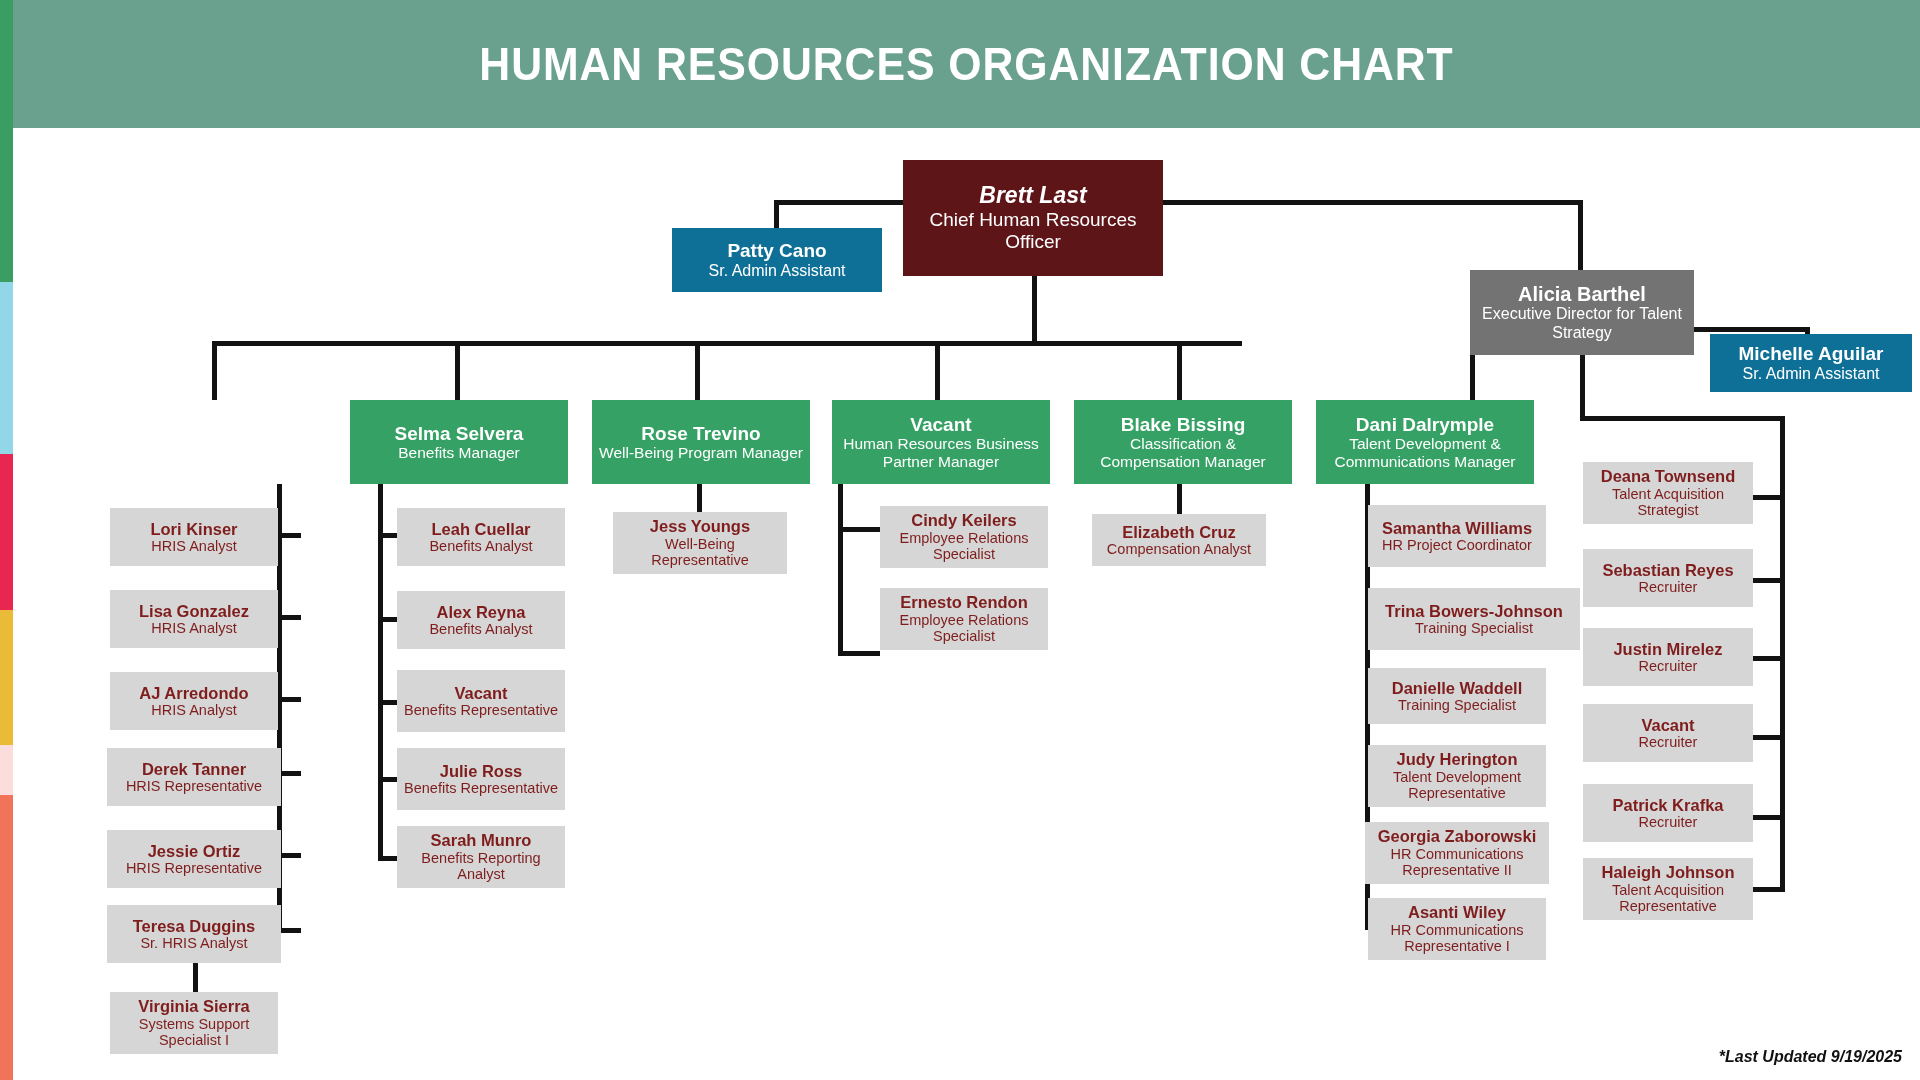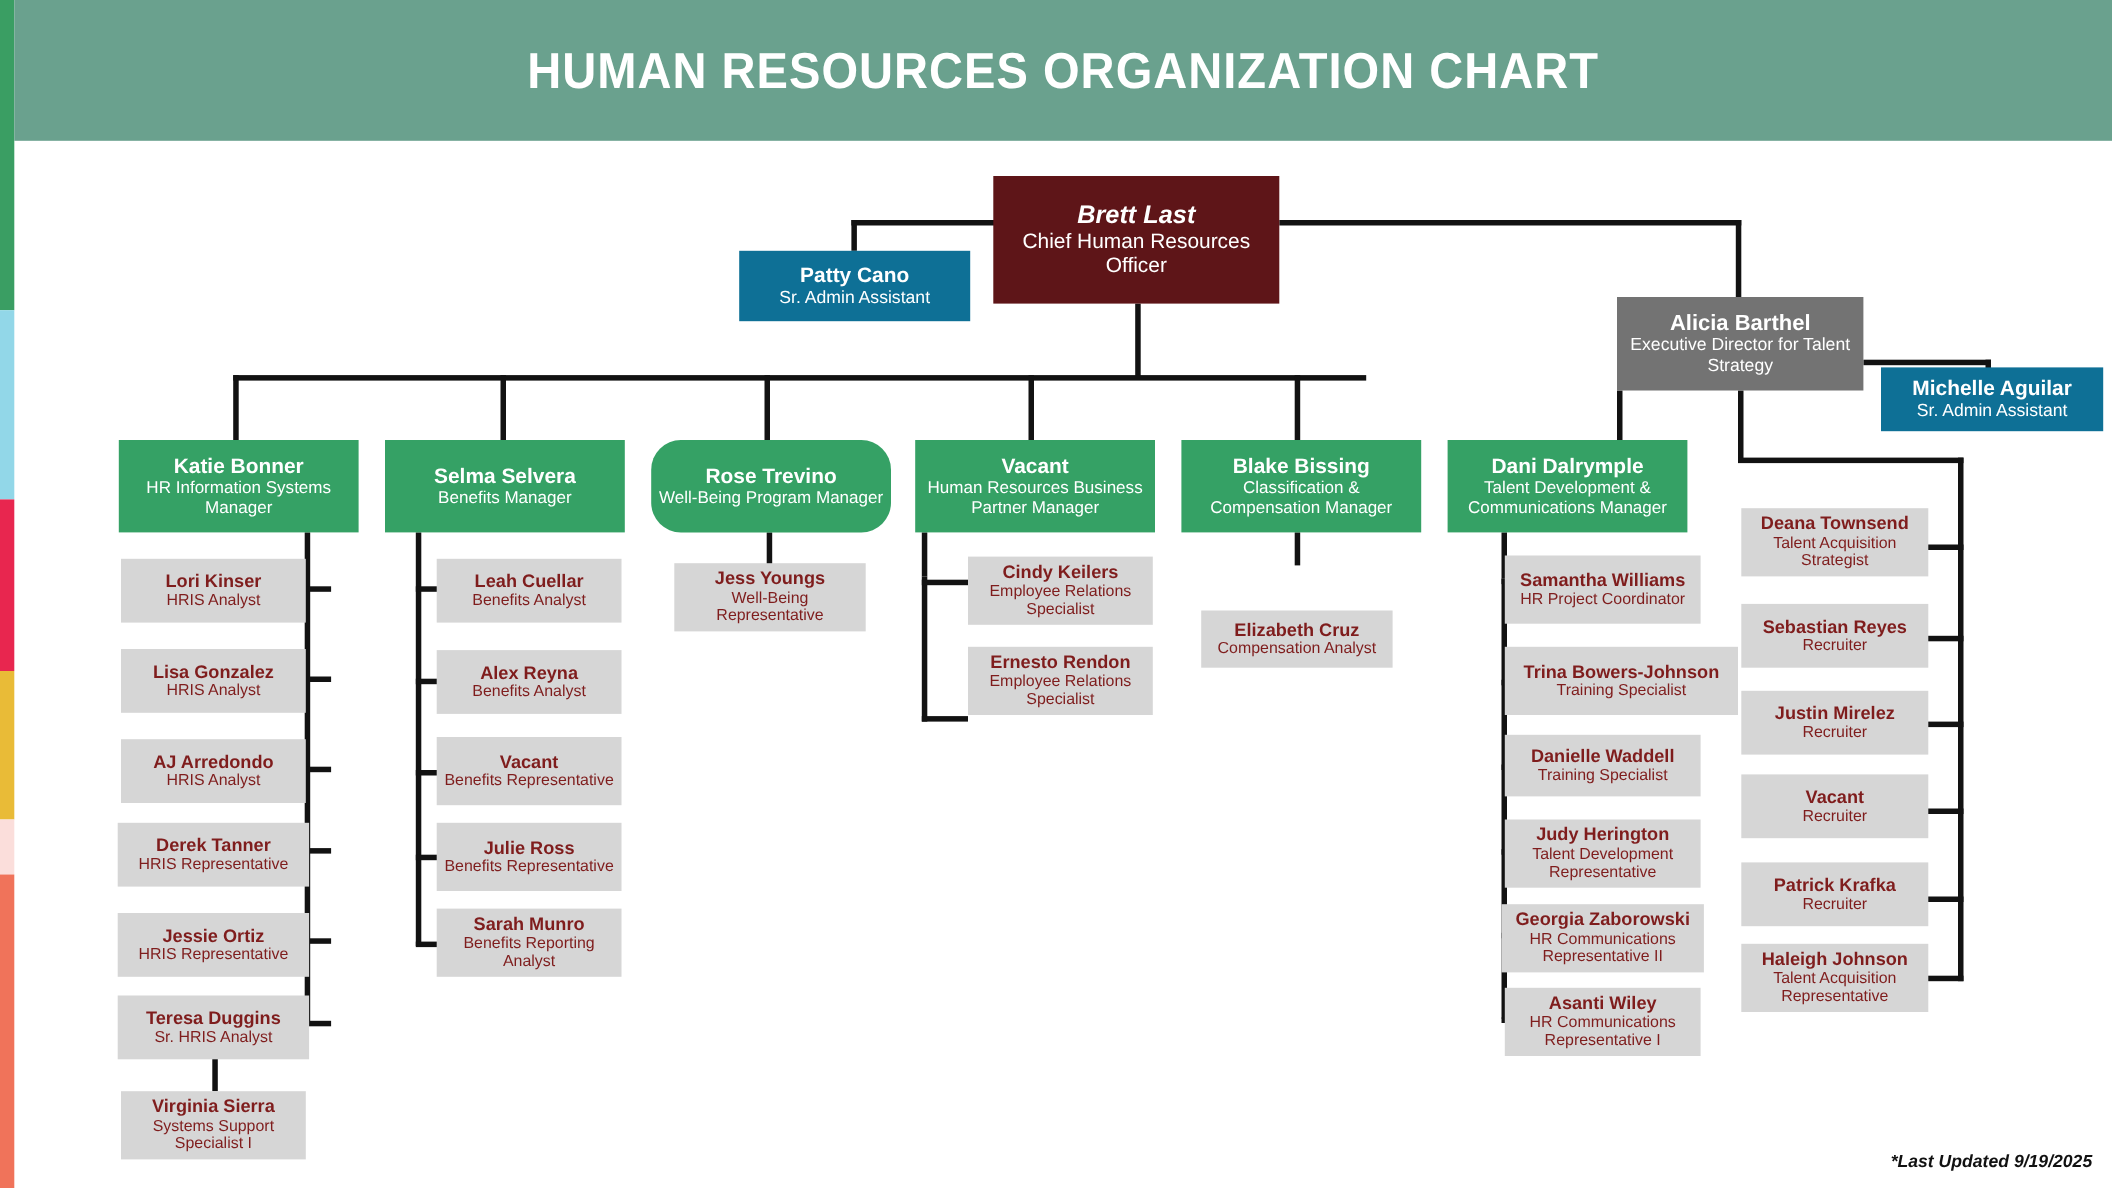--- a/index.html
+++ b/index.html
@@ -159,31 +159,27 @@
   <div class="node n-dir" style="left:1470px; top:270px; width:224px; height:85px;">
     <div class="nm">Alicia Barthel</div>
     <div class="tt">Executive Director for Talent Strategy</div>
   </div>
 
   <div class="node n-admin" style="left:1710px; top:334px; width:202px; height:58px;">
     <div class="nm">Michelle Aguilar</div>
     <div class="tt">Sr. Admin Assistant</div>
   </div>
 
-  <div class="node n-mgr" style="left:108px; top:400px; width:218px; height:84px;">
-    <div class="nm">Katie Bonner</div>
-    <div class="tt">HR Information Systems Manager</div>
-  </div>
 
   <div class="node n-mgr" style="left:350px; top:400px; width:218px; height:84px;">
     <div class="nm">Selma Selvera</div>
     <div class="tt">Benefits Manager</div>
   </div>
 
-  <div class="node n-mgr" style="left:592px; top:400px; width:218px; height:84px;border-radius:27px;">
+  <div class="node n-mgr" style="left:592px; top:400px; width:218px; height:84px;">
     <div class="nm">Rose Trevino</div>
     <div class="tt">Well-Being Program Manager</div>
   </div>
 
   <div class="node n-mgr" style="left:832px; top:400px; width:218px; height:84px;">
     <div class="nm">Vacant</div>
     <div class="tt">Human Resources Business Partner Manager</div>
   </div>
 
   <div class="node n-mgr" style="left:1074px; top:400px; width:218px; height:84px;">
@@ -253,21 +249,21 @@
 
   <div class="node n-staff" style="left:880px; top:506px; width:168px; height:62px;">
     <div class="nm">Cindy Keilers</div>
     <div class="tt">Employee Relations Specialist</div>
   </div>
   <div class="node n-staff" style="left:880px; top:588px; width:168px; height:62px;">
     <div class="nm">Ernesto Rendon</div>
     <div class="tt">Employee Relations Specialist</div>
   </div>
 
-  <div class="node n-staff" style="left:1092px; top:514px; width:174px; height:52px;margin-top:41px;">
+  <div class="node n-staff" style="left:1092px; top:514px; width:174px; height:52px;">
     <div class="nm">Elizabeth Cruz</div>
     <div class="tt">Compensation Analyst</div>
   </div>
 
   <div class="node n-staff" style="left:1368px; top:505px; width:178px; height:62px;">
     <div class="nm">Samantha Williams</div>
     <div class="tt">HR Project Coordinator</div>
   </div>
   <div class="node n-staff" style="left:1368px; top:588px; width:212px; height:62px;">
     <div class="nm">Trina Bowers-Johnson</div>

